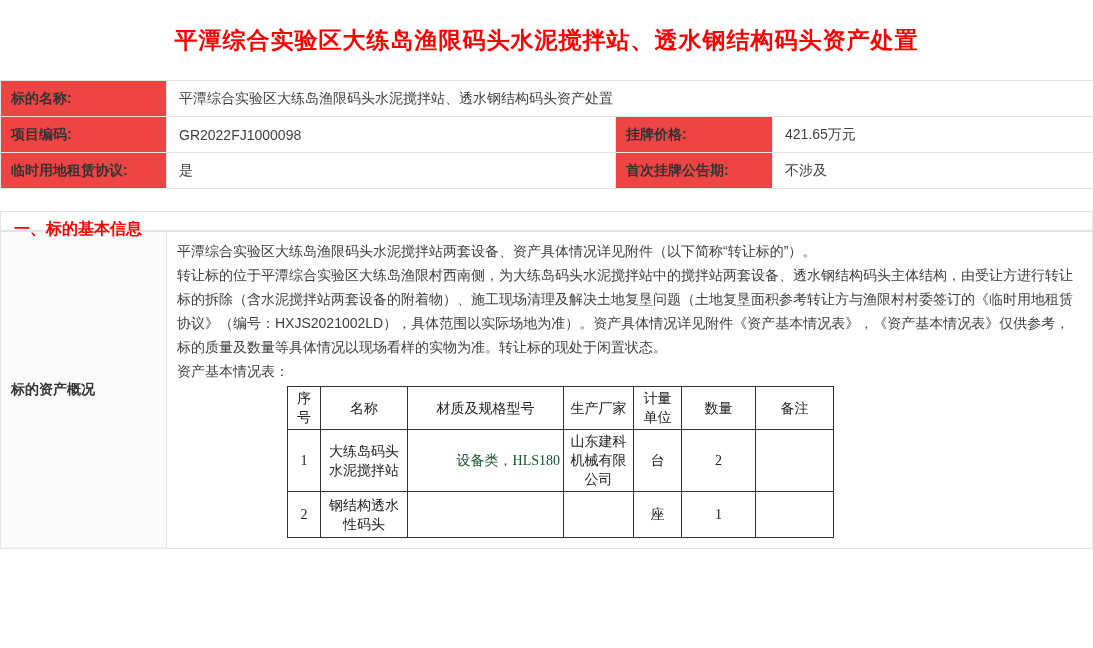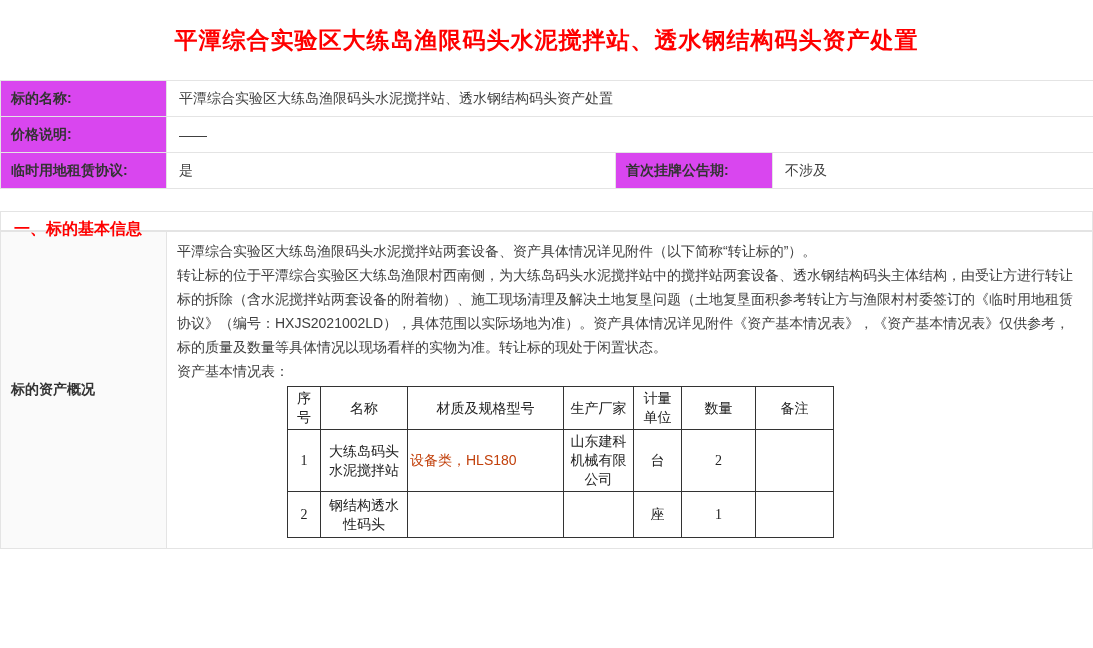--- a/index.html
+++ b/index.html
@@ -30,21 +30,21 @@
     color: #333;
   }
   table.info-table td {
     border: 1px solid #e4e4e4;
     height: 36px;
     vertical-align: middle;
   }
   td.lbl {
     font-weight: bold;
     padding-left: 10px;
-    background: #d946ef;
+    background: #ef4444;
     color: #333;
   }
   td.val { padding-left: 12px; color: #404040; }
 
   
   .section-heading {
     margin-top: 22px;
     border: 1px solid #e4e4e4;
     height: 20px;
     line-height: 34px;
@@ -92,23 +92,23 @@
   table.asset-table th, table.asset-table td {
     border: 1px solid #333;
     font-weight: normal;
     padding: 2px 3px;
     vertical-align: middle;
   }
   table.asset-table tr.hdr th { height: 42px; }
   table.asset-table tr.r1 td { height: 48px; }
   table.asset-table tr.r2 td { height: 46px; }
   td.spec-cell {
-    text-align: left;
-    font-family: Liberation Sans, sans-serif;
-    color: #c2410c;
+    text-align: right;
+    font-family: Liberation Serif, serif;
+    color: #14532d;
     padding-left: 2px !important;
   }
 </style>
 </head>
 <body>
 
 <div class="page">
 
   <div class="page-title">平潭综合实验区大练岛渔限码头水泥搅拌站、透水钢结构码头资产处置</div>
 
@@ -118,22 +118,24 @@
         <col style="width:449px">
         <col style="width:157px">
         <col style="width:321px">
     </colgroup>
     <tbody>
         <tr>
       <td class="lbl">标的名称:</td>
       <td class="val" colspan="3">平潭综合实验区大练岛渔限码头水泥搅拌站、透水钢结构码头资产处置</td>
     </tr>
     <tr>
-      <td class="lbl">价格说明:</td>
-      <td class="val" colspan="3">——</td>
+      <td class="lbl">项目编码:</td>
+      <td class="val">GR2022FJ1000098</td>
+      <td class="lbl">挂牌价格:</td>
+      <td class="val">421.65万元</td>
     </tr>
     <tr>
       <td class="lbl">临时用地租赁协议:</td>
       <td class="val">是</td>
       <td class="lbl">首次挂牌公告期:</td>
       <td class="val">不涉及</td>
     </tr>
   </tbody>
     </table>
 

